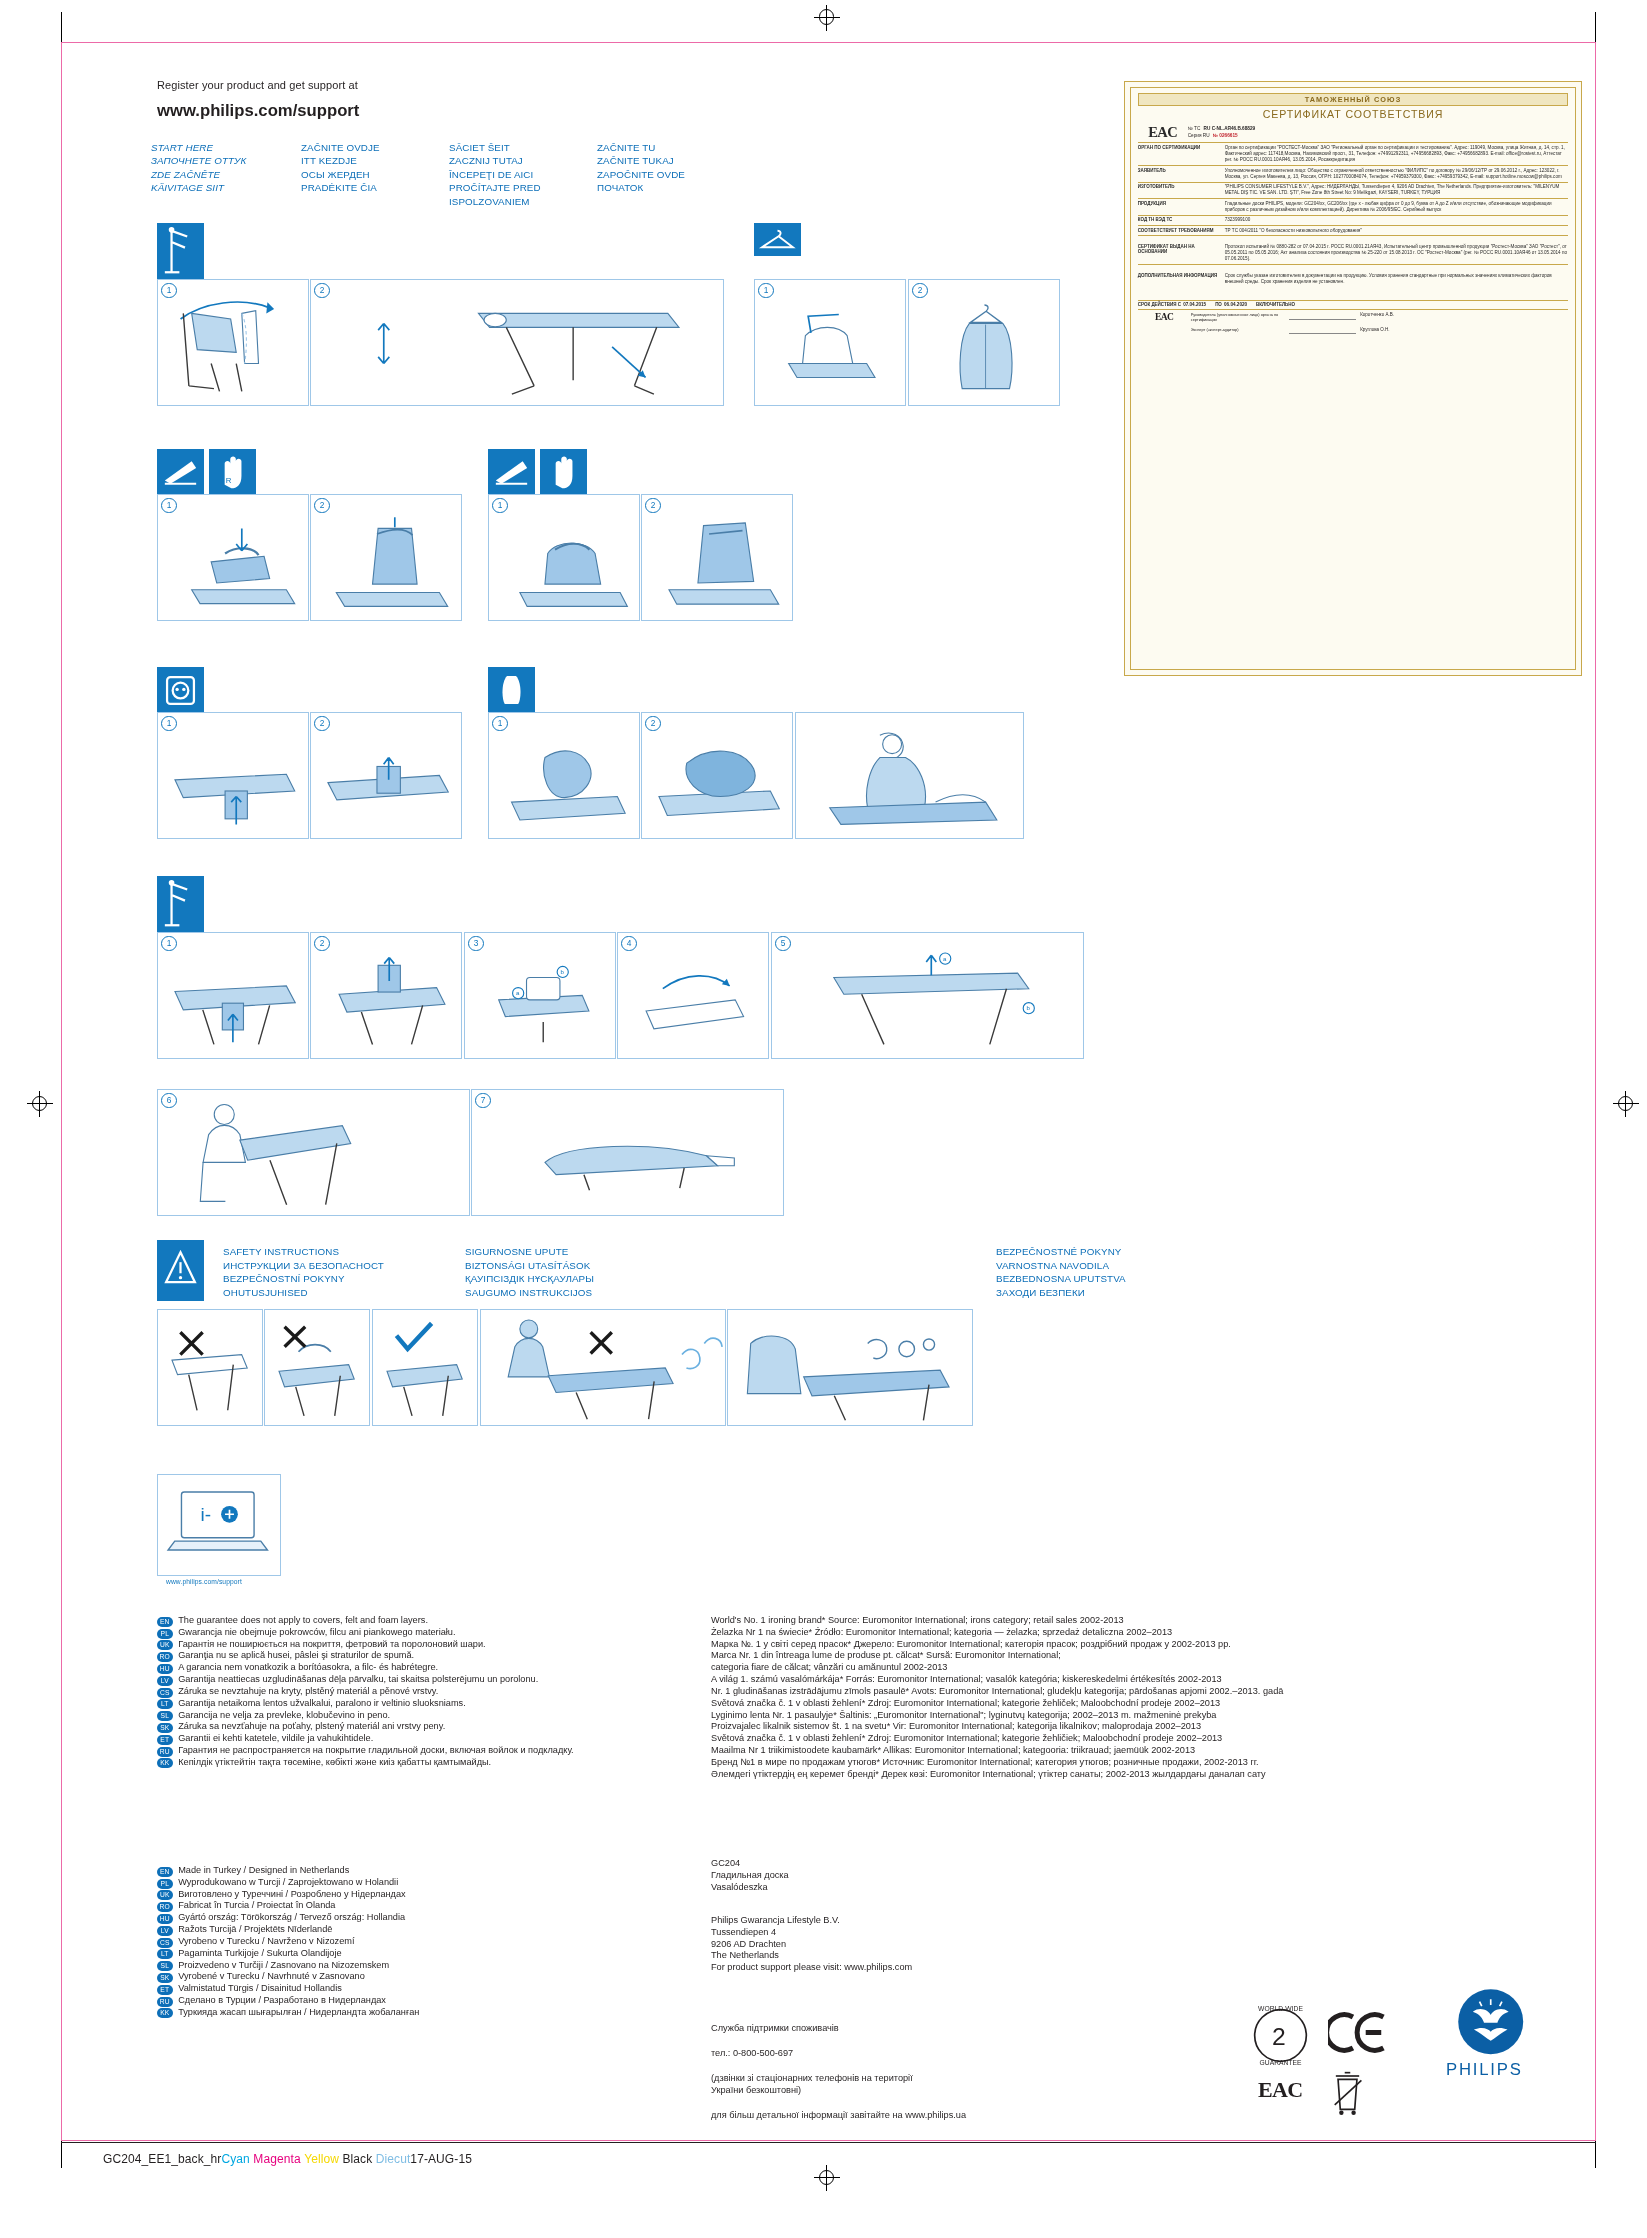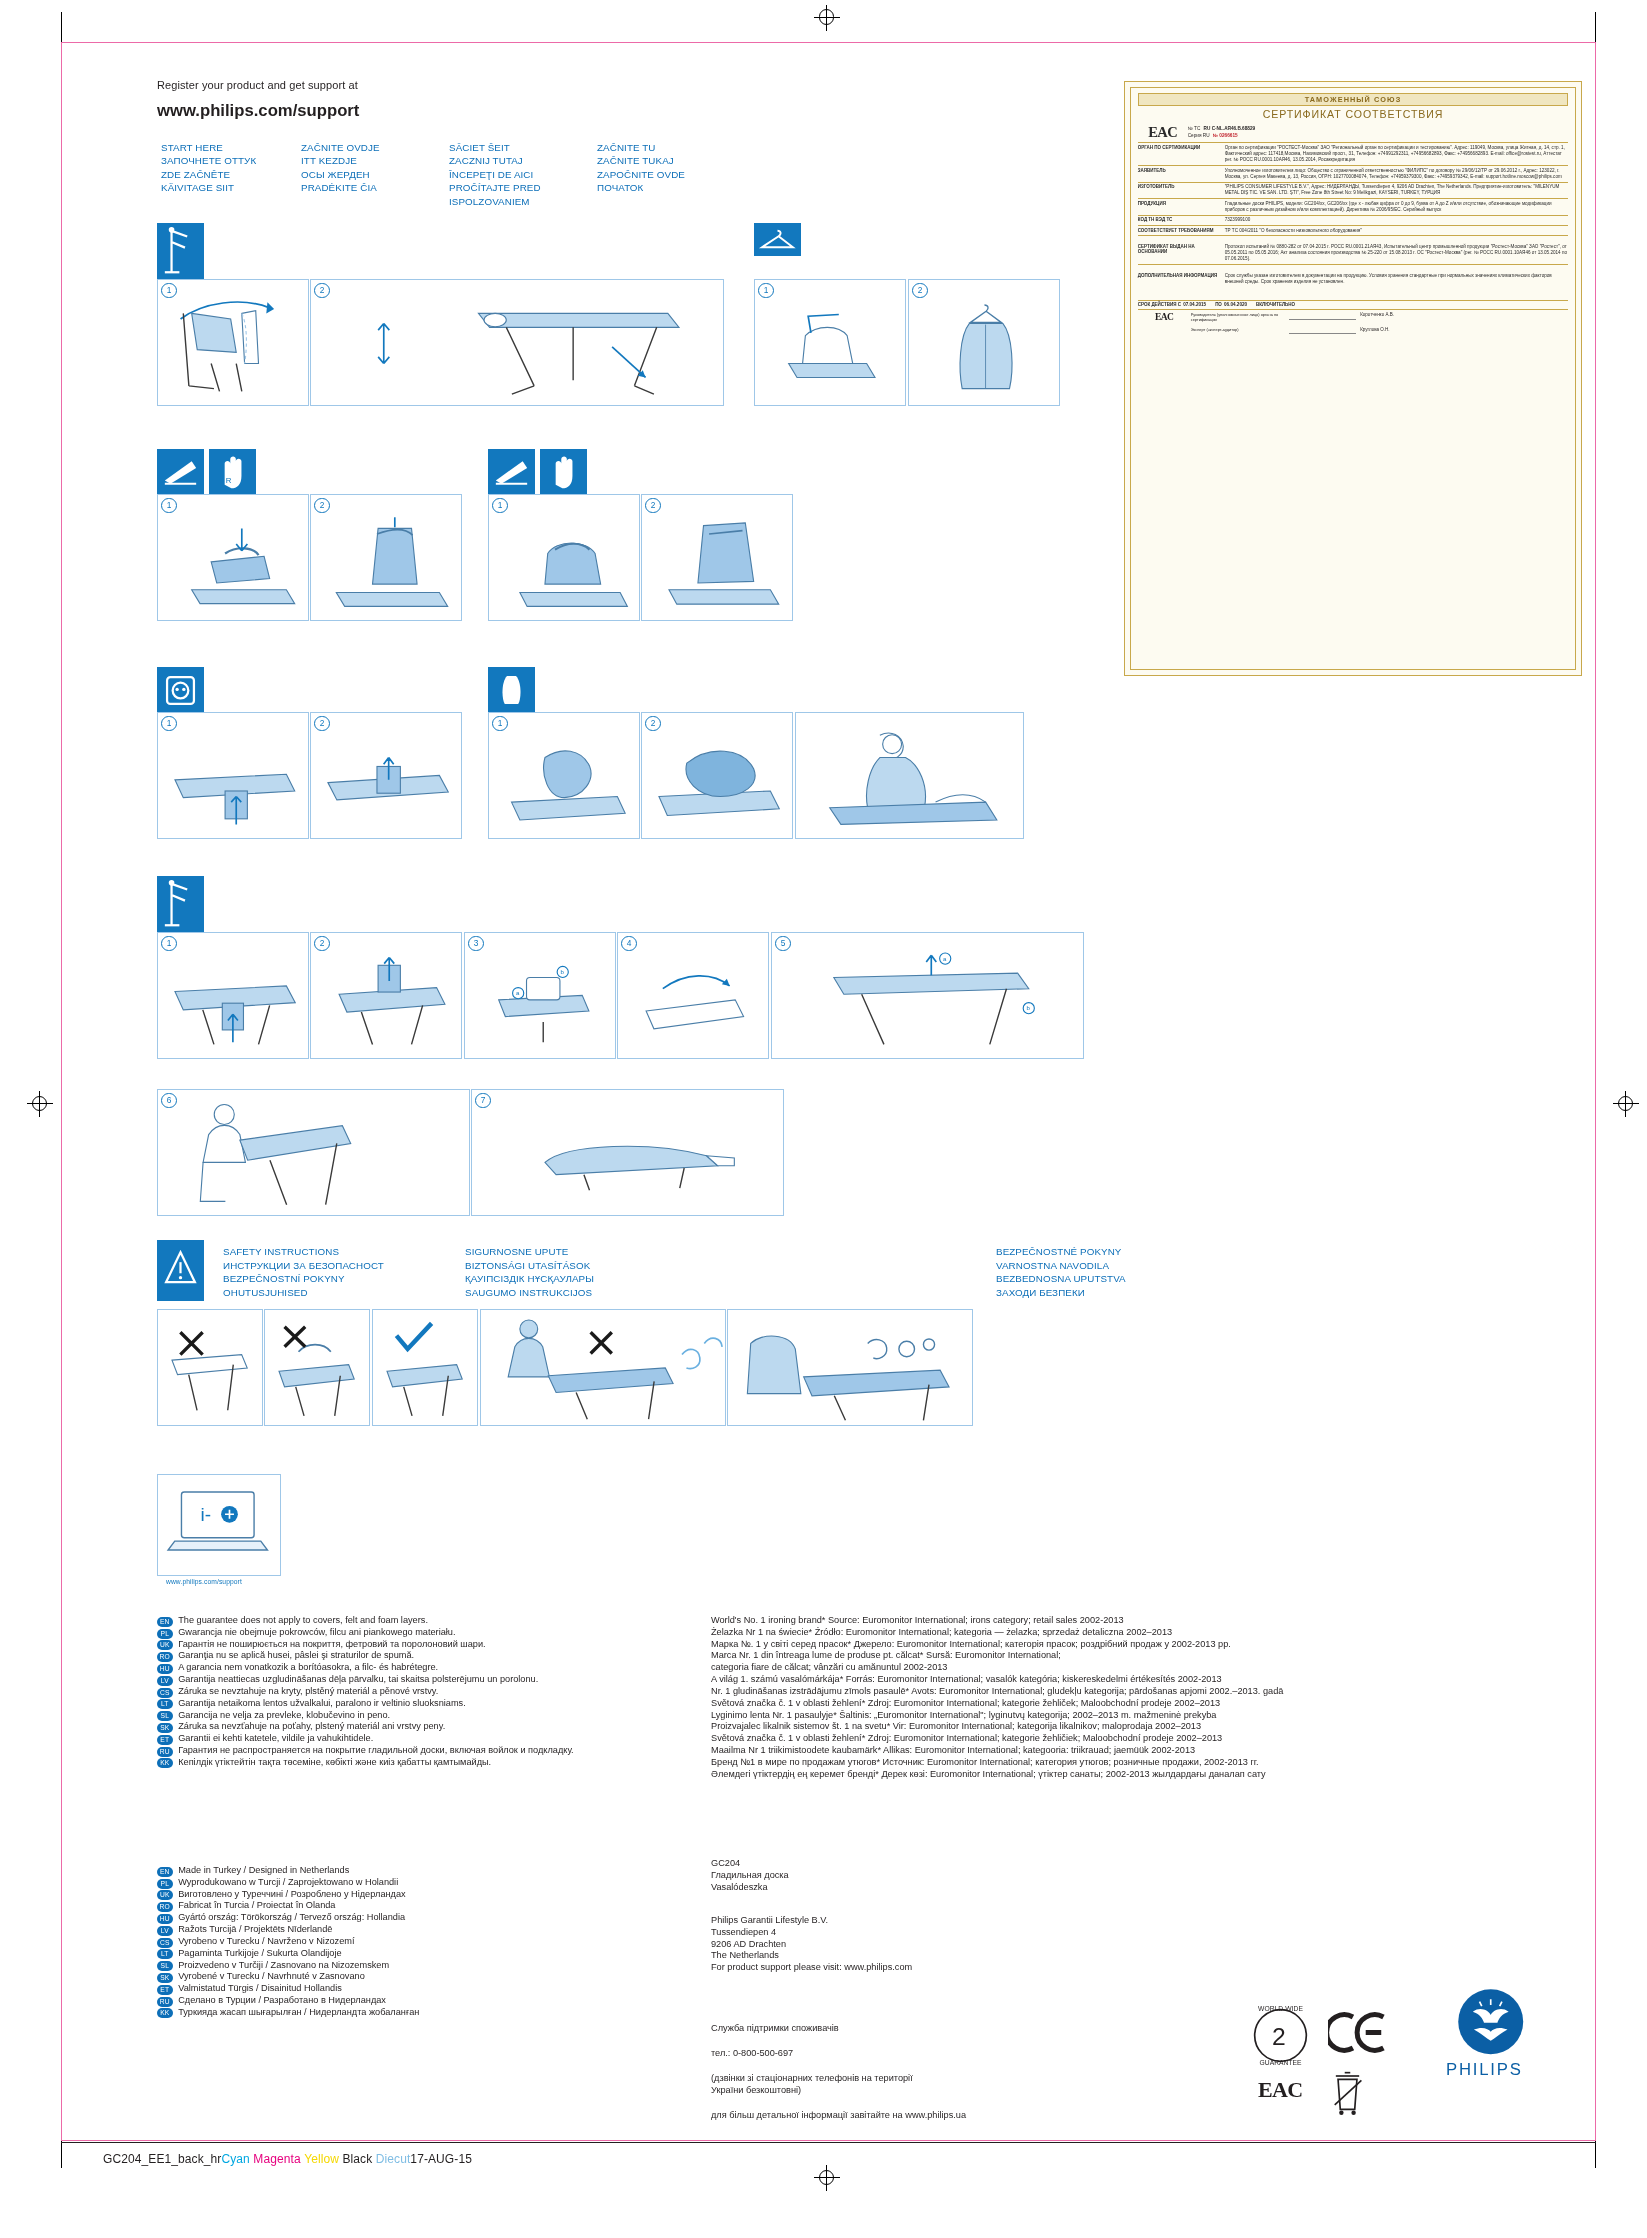--- a/index.html
+++ b/index.html
@@ -246,21 +246,21 @@
   <div class="cropline" style="left:1579px; top:12.3px; width:0.6px; height:30px;"></div>
   <div class="cropline" style="left:45px; top:2138px; width:0.6px; height:30px;"></div>
   <div class="cropline" style="left:1579px; top:2138px; width:0.6px; height:30px;"></div>
 
   <div class="trim" style="left:45px; top:42px; width:1535px; height:2099px;"></div>
   <div class="cropline" style="left:45px; top:2142px; width:1535px; height:1.1px; background:#231f20;"></div>
 
   <div class="hdr hdr-register" style="left:141px; top:79px; width:335px;">Register your product and get support at</div>
   <div class="hdr hdr-url" style="left:141px; top:99px; width:391px;">www.philips.com/support</div>
 
-  <div class="startlist" style="left:145px; top:141px; width:140px;">START HERE
+  <div class="startlist" style="left:135px; top:141px; width:140px;font-style:italic;">START HERE
 ЗАПОЧНЕТЕ ОТТУК
 ZDE ZAČNĚTE
 KÄIVITAGE SIIT</div>
   <div class="startlist" style="left:285px; top:141px; width:140px;">ZAČNITE OVDJE
 ITT KEZDJE
 ОСЫ ЖЕРДЕН
 PRADĖKITE ČIA</div>
   <div class="startlist" style="left:433px; top:141px; width:145px;">SĀCIET ŠEIT
 ZACZNIJ TUTAJ
 ÎNCEPEŢI DE AICI
@@ -745,21 +745,21 @@
     <div class="plain-line">Әлемдегі үтіктердің ең керемет бренді* Дерек көзі: Euromonitor International; үтіктер санаты; 2002-2013 жылдардағы даналап сату</div>
   </div>
 
   <div class="legal" style="left:695px; top:1858px; width:391px;">
     <div class="plain-line">GC204</div>
     <div class="plain-line">Гладильная доска</div>
     <div class="plain-line">Vasalódeszka</div>
   </div>
 
   <div class="legal" style="left:695px; top:1915px; width:502px;">
-    <div class="plain-line">Philips Garantii Lifestyle B.V.</div>
+    <div class="plain-line">Philips Gwarancja Lifestyle B.V.</div>
     <div class="plain-line">Tussendiepen 4</div>
     <div class="plain-line">9206 AD Drachten</div>
     <div class="plain-line">The Netherlands</div>
     <div class="plain-line">For product support please visit: www.philips.com</div>
   </div>
 
   <div class="addr" style="left:695px; top:2009px; width:502px;">
     <div class="plain-line">Служба підтримки споживачів</div>
     <div class="plain-line">тел.: 0-800-500-697</div>
     <div class="plain-line" style="white-space:pre-line;">(дзвінки зі стаціонарних телефонів на території

